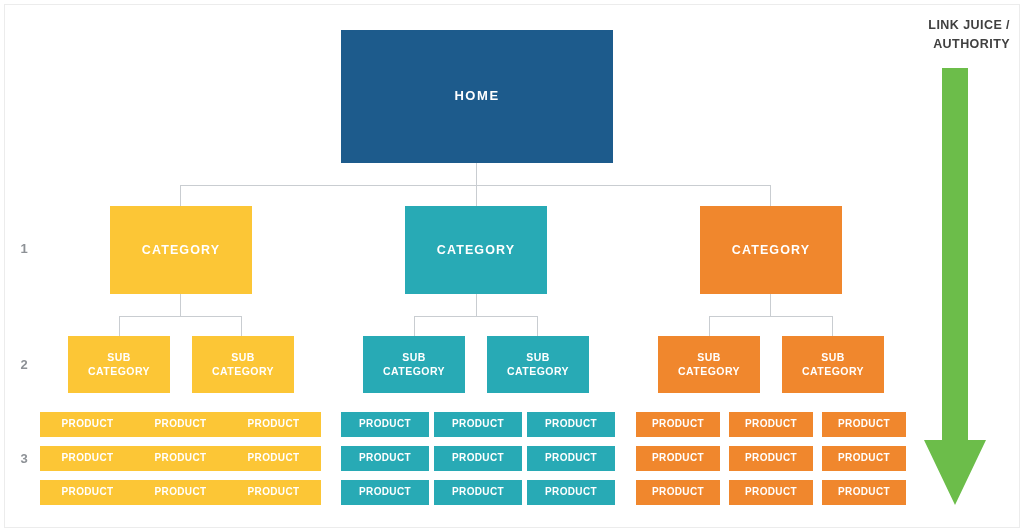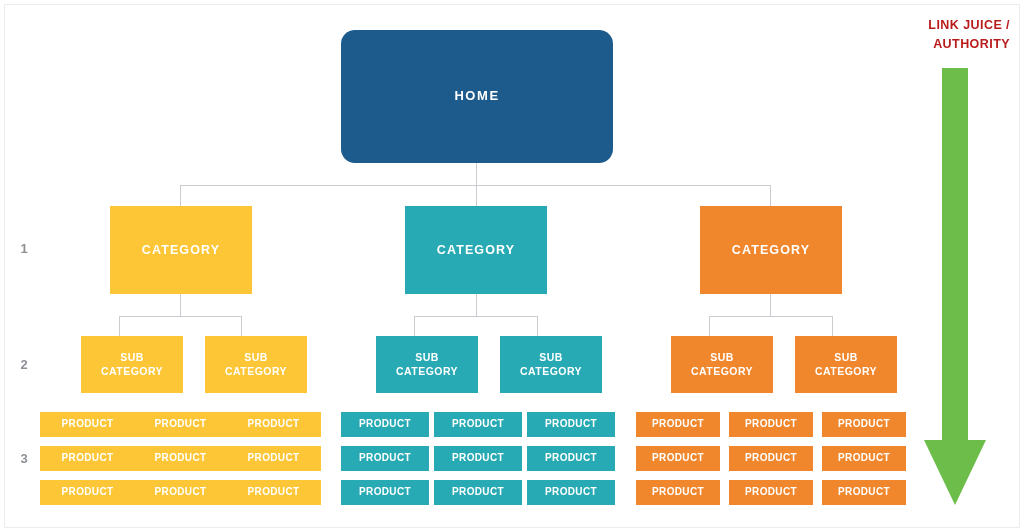--- a/index.html
+++ b/index.html
@@ -55,21 +55,20 @@
     font-size: 13px;
     letter-spacing: 0.12em;
   }
   .node.category {
     font-size: 12.5px;
     letter-spacing: 0.09em;
   }
   .node.subcategory {
     font-size: 10.5px;
     letter-spacing: 0.045em;
-    margin-left: 13px;
   }
   .node.product {
     font-size: 10px;
     letter-spacing: 0.035em;
     text-align: center;
   }
 
   
   .level-num {
     position: absolute;
@@ -80,21 +79,21 @@
     text-align: center;
   }
 
   
   .juice-label {
     position: absolute;
     right: 14px;
     top: 16px;
     width: 130px;
     text-align: right;
-    color: #b91c1c;
+    color: #404040;
     font-size: 12.5px;
     font-weight: bold;
     letter-spacing: 0.035em;
     line-height: 1.5;
     text-transform: uppercase;
   }
   .juice-arrow {
     position: absolute;
     left: 915px;
     top: 68px;
@@ -106,21 +105,21 @@
 <body>
 
 <div id="stage">
 
   <div class="frame-border"></div>
 
   <div class="level-num" style="left:14px; top:241px;">1</div>
   <div class="level-num" style="left:14px; top:357px;">2</div>
   <div class="level-num" style="left:14px; top:451px;">3</div>
 
-  <div class="node home" style="left:341px; top:30px; width:272px; height:133px; background:#1d5b8c;border-radius:14px;">HOME</div>
+  <div class="node home" style="left:341px; top:30px; width:272px; height:133px; background:#1d5b8c;">HOME</div>
 
   <div class="line v" style="left:476px; top:163px; height:23px;"></div>
   <div class="line h" style="left:180px; top:185px; width:591px;"></div>
   <div class="line v" style="left:180px; top:185px; height:22px;"></div>
   <div class="line v" style="left:476px; top:185px; height:22px;"></div>
   <div class="line v" style="left:770px; top:185px; height:22px;"></div>
 
   <div class="node category" style="left:110px; top:206px; width:142px; height:88px; background:#fcc636;">CATEGORY</div>
 
   <div class="line v" style="left:180px; top:294px; height:22px;"></div>

